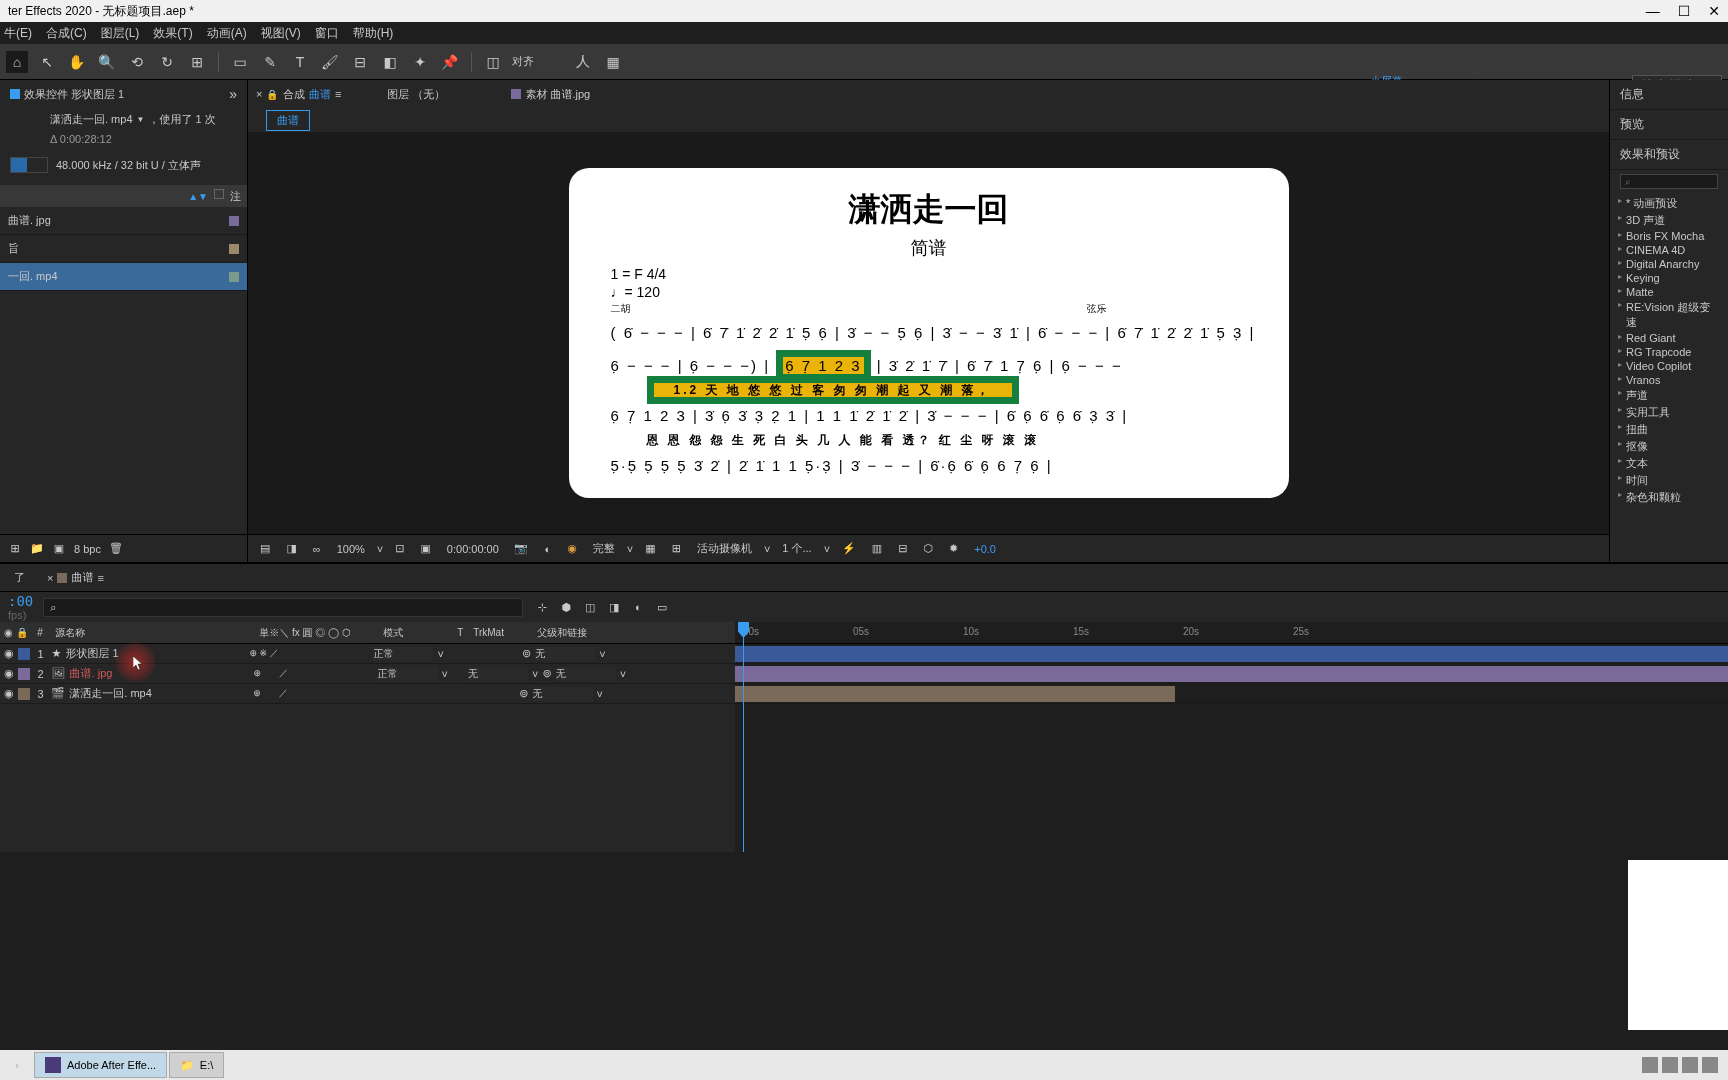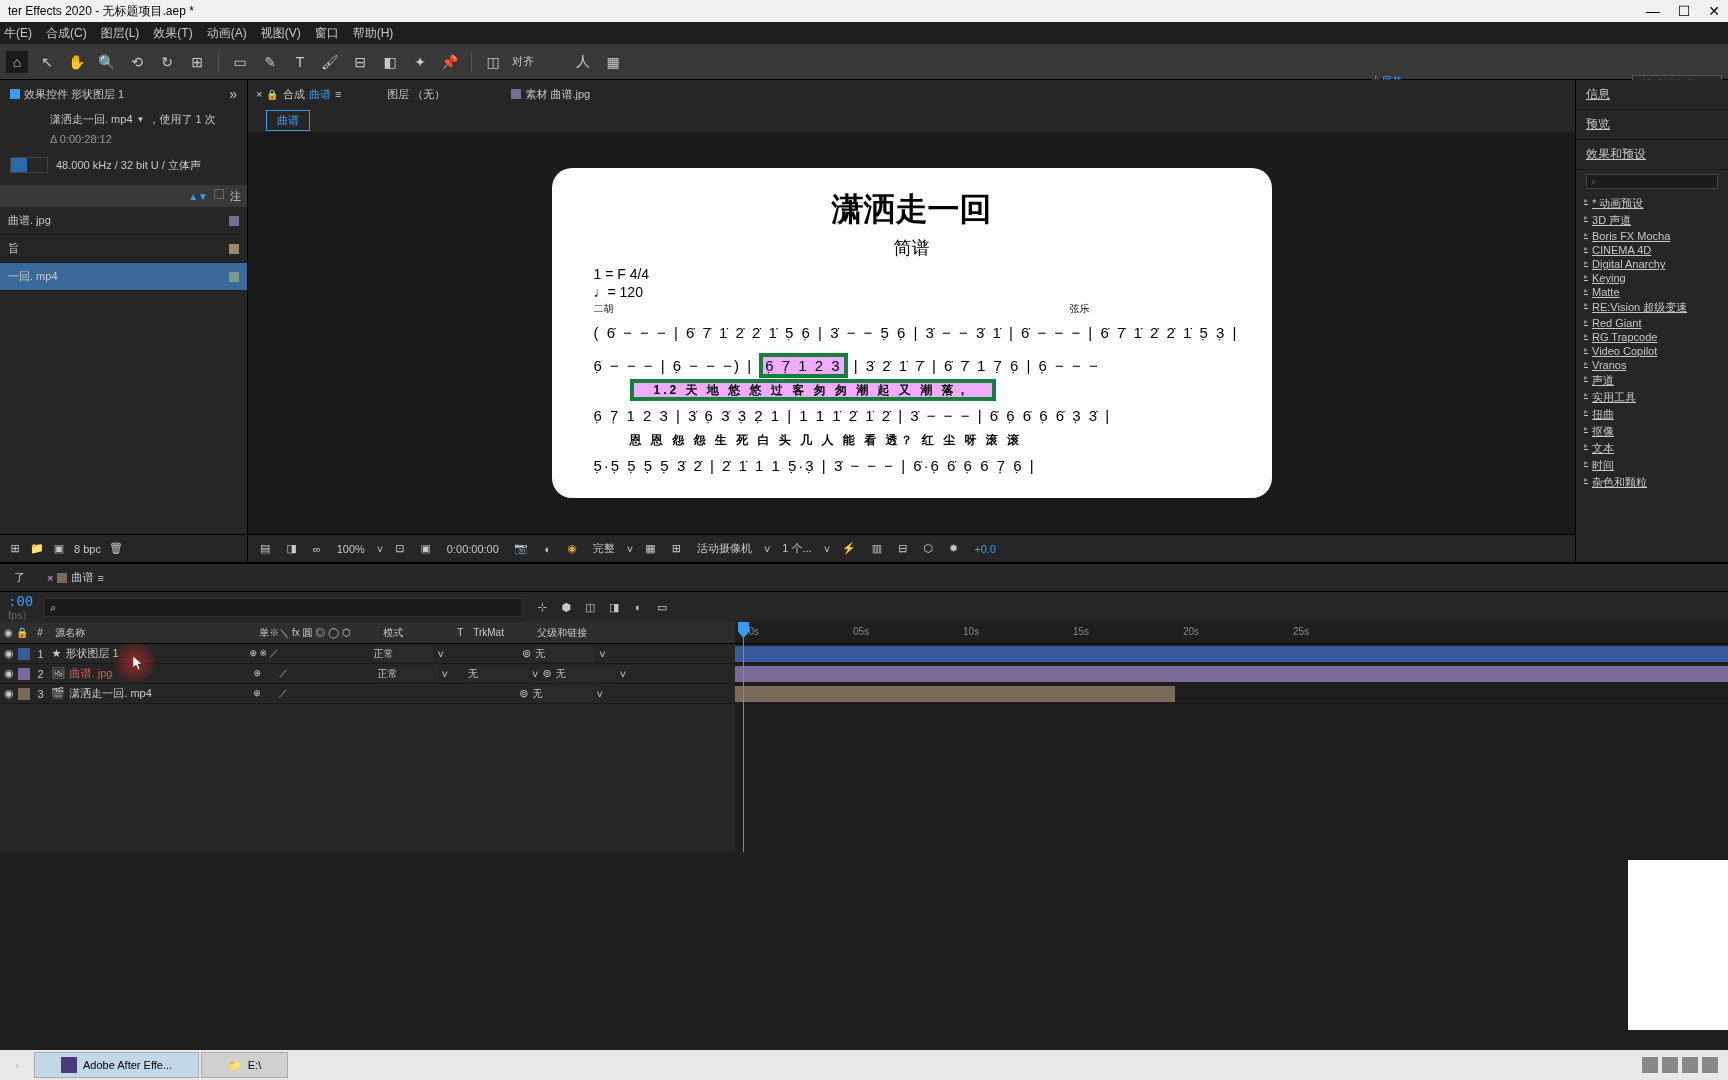--- a/index.html
+++ b/index.html
@@ -48,25 +48,25 @@
 .comp-tabs .tab.active .name { color: #3a9cf0; }
 .comp-tabs2 { height: 24px; display: flex; align-items: center; padding: 0 18px; }
 .comp-tabs2 .mini-tab { padding: 2px 10px; border: 1px solid #3a9cf0; color: #3a9cf0; font-size: 11px; }
 .viewer { flex: 1; background: #1a1a1a; display: flex; align-items: center; justify-content: center; padding: 10px; }
 .music-sheet { width: 720px; height: 330px; background: #fff; color: #000; padding: 20px 42px; font-family: "SimSun", serif; border-radius: 20px; }
 .music-sheet h1 { text-align: center; font-size: 32px; font-weight: bold; margin-bottom: 4px; }
 .music-sheet .sub { text-align: center; font-size: 18px; margin-bottom: 6px; }
 .music-sheet .meta { font-size: 14px; margin: 2px 0; }
 .music-sheet .notation { font-size: 15px; line-height: 2.2; letter-spacing: 2px; white-space: nowrap; }
 .music-sheet .lyrics { font-size: 12px; letter-spacing: 3px; margin-left: 36px; font-weight: bold; }
-.music-sheet .highlight { border: 4px solid #15803d; background: #f0abfc; padding: 0 2px; }
+.music-sheet .highlight { border: 7px solid #15803d; background: #eab308; padding: 0 2px; }
 .viewer-bar { height: 28px; background: #262626; display: flex; align-items: center; padding: 0 8px; gap: 8px; border-top: 1px solid #000; }
 .viewer-bar .vb-item { cursor: pointer; padding: 2px 4px; }
 
-.right-panel { width: 153px; background: #262626; border-left: 1px solid #000; display: flex; flex-direction: column; text-decoration: underline; }
+.right-panel { width: 119px; background: #262626; border-left: 1px solid #000; display: flex; flex-direction: column; }
 .rp-section { padding: 6px 10px; border-bottom: 1px solid #1a1a1a; cursor: pointer; }
 .rp-section.title { font-size: 12px; }
 .rp-search { padding: 4px 10px; }
 .rp-search input { width: 100%; background: #1a1a1a; border: 1px solid #444; color: #c8c8c8; padding: 1px 4px; font-size: 10px; }
 .rp-tree { flex: 1; overflow: auto; padding: 2px 6px; }
 .rp-tree .tree-item { padding: 1px 2px; font-size: 11px; cursor: pointer; display: flex; gap: 4px; }
 .rp-tree .tree-item .chev { font-size: 8px; color: #888; }
 
 .timeline { height: 290px; background: #262626; border-top: 2px solid #000; display: flex; flex-direction: column; }
 .tl-tabs { height: 28px; display: flex; align-items: center; padding: 0 8px; gap: 10px; border-bottom: 1px solid #000; }
@@ -96,21 +96,21 @@
 .tl-right .tick2 { position: absolute; top: 4px; font-size: 10px; color: #888; }
 .tl-right .bar-row { height: 20px; border-bottom: 1px solid #1a1a1a; position: relative; }
 .tl-right .bar { position: absolute; top: 2px; height: 16px; }
 .tl-right .playhead2 { position: absolute; left: 8px; top: 0; bottom: 0; width: 1px; background: #3a9cf0; z-index: 5; }
 .tl-right .playhead2::before { content: ''; position: absolute; top: 0; left: -5px; width: 11px; height: 16px; background: #3a9cf0; clip-path: polygon(0 0, 100% 0, 100% 60%, 50% 100%, 0 60%); }
 
 .footer-overlay { position: absolute; right: 0; bottom: 50px; width: 100px; height: 170px; background: #fff; }
 .footer-text { position: absolute; right: 0; bottom: 190px; color: #fff; font-size: 22px; }
 
 .taskbar { position: absolute; bottom: 0; left: 0; right: 0; height: 30px; background: #e8e8e8; display: flex; align-items: center; padding: 0 4px; gap: 2px; }
-.taskbar .tb-app { height: 26px; padding: 0 26px; display: flex; align-items: center; gap: 6px; background: #d0d0d0; border: 1px solid #aaa; color: #000; font-size: 11px; }
+.taskbar .tb-app { height: 26px; padding: 0 10px; display: flex; align-items: center; gap: 6px; background: #d0d0d0; border: 1px solid #aaa; color: #000; font-size: 11px; }
 .taskbar .tb-app.active { background: #c0d8e8; }
 .taskbar .tb-app .appicon { width: 16px; height: 16px; background: #4a3a7a; }
 .taskbar .tray { margin-left: auto; display: flex; gap: 4px; padding-right: 6px; }
 .taskbar .tray .ti { width: 16px; height: 16px; background: #888; }
 </style>
 </head>
 <body>
 
 <div class="titlebar">
   <span>ter Effects 2020 - 无标题项目.aep *</span>

